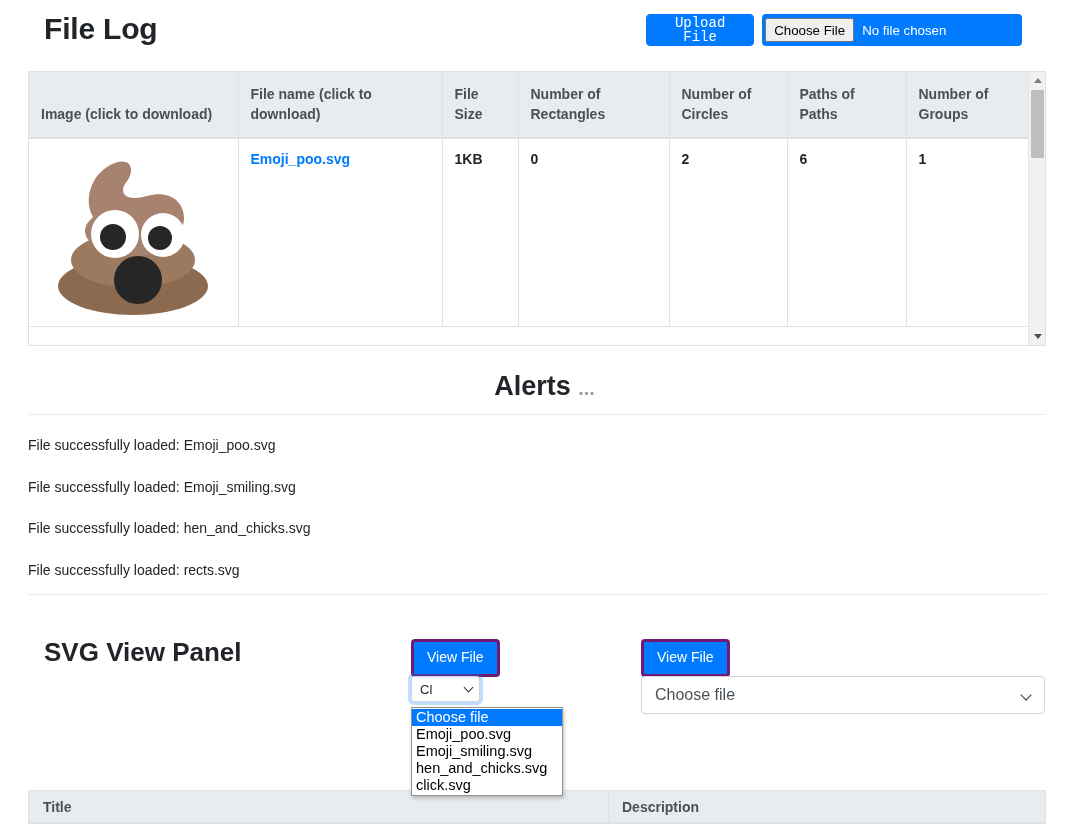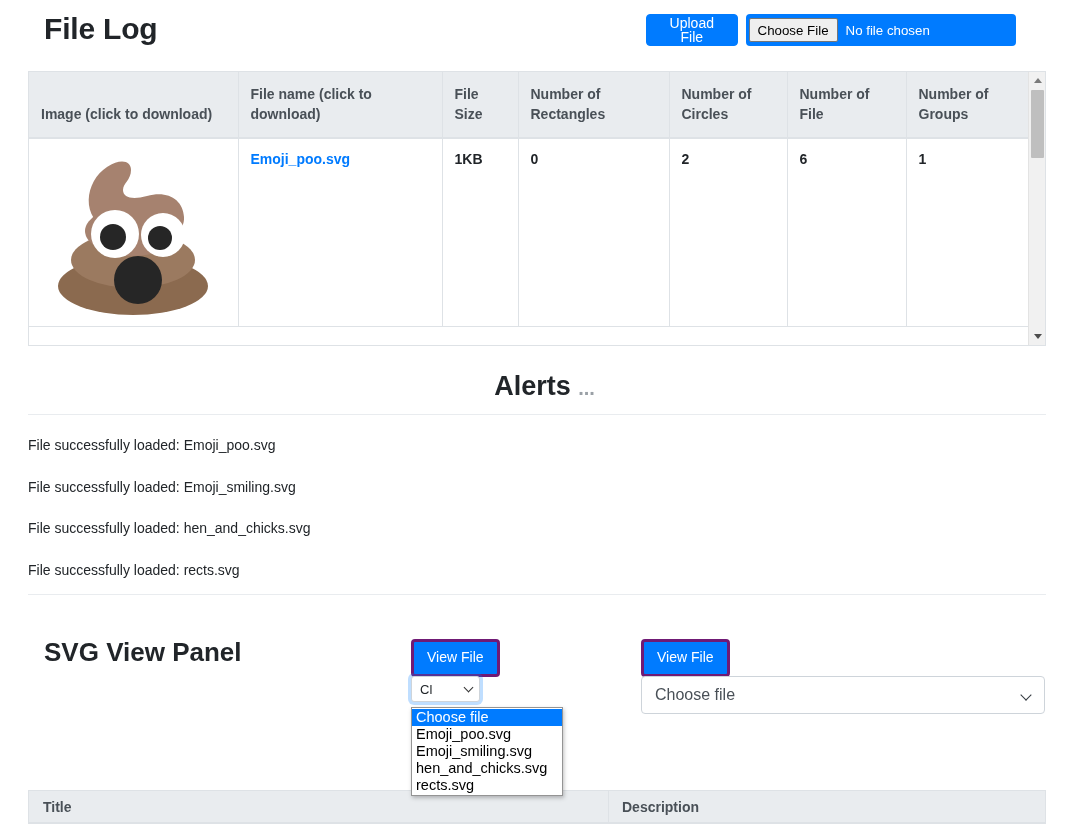--- a/index.html
+++ b/index.html
@@ -24,21 +24,21 @@
   }
   .upload-group {
     position: absolute; left: 646px; top: 14px;
     display: flex; align-items: stretch; height: 32px;
   }
   .btn-upload {
     background: #007bff; color: #fff; border: 1px solid #007bff;
     border-radius: 4px; font-size: 14px; line-height: 1;
     padding: 0 12px; height: 32px;
     display: flex; align-items: center; justify-content: center;
-    cursor: pointer; font-family: Liberation Sans, sans-serif;
+    cursor: pointer; font-family: Liberation Mono, monospace;
   }
   .file-input-wrap {
     margin-left: 8px; background: #007bff; border-radius: 4px;
     height: 32px; width: 292px;
     display: flex; align-items: center; padding: 0 3px;
   }
   .choose-file-btn {
     background: #efefef; border: 1px solid #767676; border-radius: 2px;
     font-size: 13.3px; color: #000; padding: 2px 8px; height: 24px;
     display: flex; align-items: center; cursor: pointer;
@@ -213,21 +213,21 @@
 
   <div class="table-wrap">
     <table class="filelog">
       <thead>
         <tr>
           <th style="width:209px">Image (click to download)</th>
           <th style="width:204px">File name (click to download)</th>
           <th style="width:76px">File Size</th>
           <th style="width:151px">Number of Rectangles</th>
           <th style="width:118px">Number of Circles</th>
-          <th style="width:119px">Number of File</th>
+          <th style="width:119px">Paths of Paths</th>
           <th style="width:123px">Number of Groups</th>
         </tr>
       </thead>
       <tbody>
         <tr>
           <td class="img-cell">
             <svg width="180" height="172" viewBox="0 0 180 172">
               <ellipse cx="90" cy="139" rx="75" ry="29" fill="#8b6a4f"></ellipse>
               <ellipse cx="90" cy="113" rx="62" ry="28" fill="#9b7a60"></ellipse>
               <ellipse cx="90" cy="84" rx="48" ry="25" fill="#a6826f"></ellipse>
@@ -283,21 +283,21 @@
   <div class="select-small">
     <span>Cl</span>
     <span class="caret"></span>
   </div>
 
   <div class="dropdown-list">
     <div class="opt selected">Choose file</div>
     <div class="opt">Emoji_poo.svg</div>
     <div class="opt">Emoji_smiling.svg</div>
     <div class="opt">hen_and_chicks.svg</div>
-    <div class="opt">rects.svg</div>
+    <div class="opt">click.svg</div>
   </div>
 
   <div class="select-large">
     <span>Choose file</span>
     <span class="caret2"></span>
   </div>
 
   <div class="bottom-table">
     <div class="divider"></div>
     <div class="cell title">Title</div>

